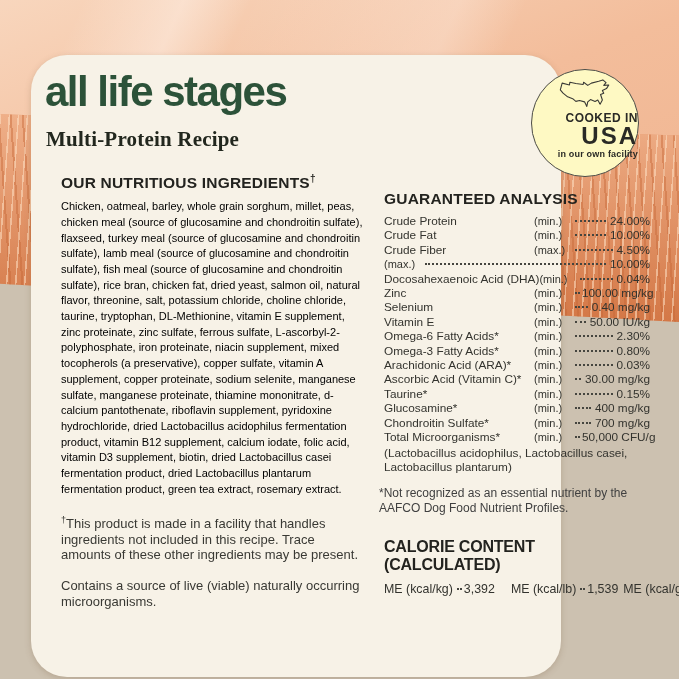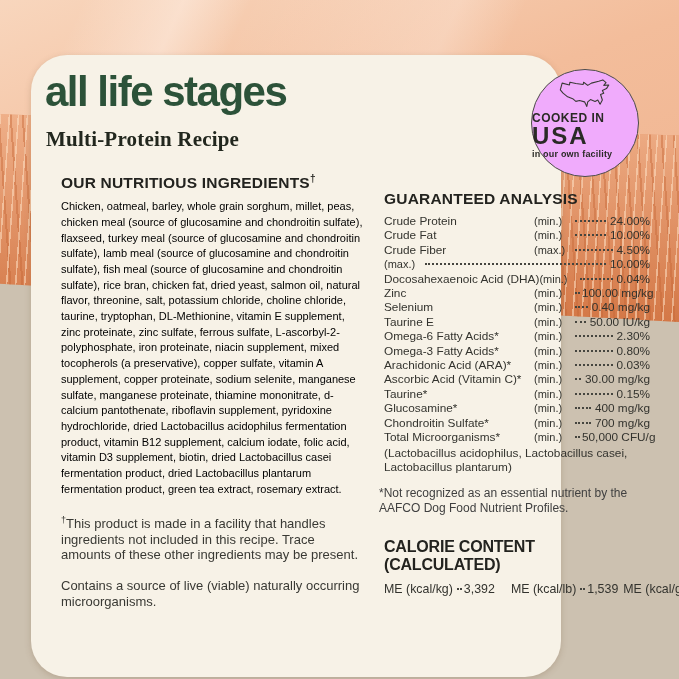--- a/index.html
+++ b/index.html
@@ -18,21 +18,21 @@
     clip-path:polygon(0 2%,100% 12%,100% 100%,0 82%);}
   
   .card{position:absolute;left:31px;top:28px;width:530px;height:622px;background:#f7f2e7;
     border-radius:36px;box-shadow:0 2px 6px rgba(120,90,60,.25);margin-top:27px;}
   .title{position:absolute;left:14px;top:16px;margin:0;font-size:42px;line-height:1;
     font-weight:bold;letter-spacing:-1.5px;color:#2c5239;}
   .subtitle{position:absolute;left:15px;top:72px;margin:0;font-family:Liberation Serif, serif;
     font-size:21px;font-weight:bold;color:#22271e;letter-spacing:.2px;}
   
   .badge{position:absolute;left:500px;top:14px;width:108px;height:108px;border-radius:50%;
-    background:#f0abfc;border:1.5px solid #4c4c47;box-sizing:border-box;text-align:left;color:#2a2a26;}
+    background:#fef9c3;border:1.5px solid #4c4c47;box-sizing:border-box;text-align:right;color:#2a2a26;}
   .usa-map{display:block;margin:9px auto 0;width:58px;height:32px;}
   .badge-line1{font-size:12px;font-weight:bold;letter-spacing:.5px;margin-top:0;}
   .badge-line2{font-size:24px;font-weight:bold;letter-spacing:2px;line-height:.95;}
   .badge-line3{font-size:9px;font-weight:bold;letter-spacing:.2px;margin-top:1px;}
   
   .columns{position:absolute;left:30px;top:118px;width:589px;display:flex;gap:20px;}
   .col-left{width:303px;flex:0 0 auto;}
   .col-right{flex:1;min-width:0;}
   .section-heading{margin:0;font-size:15.5px;font-weight:bold;color:#23231f;letter-spacing:.2px;}
   .section-heading sup{font-size:10px;}
@@ -120,21 +120,21 @@
             <span class="leader"></span>
             <span class="ga-value">100.00 mg/kg</span>
           </div>
             <div class="ga-row">
             <span class="ga-label">Selenium</span>
             <span class="ga-basis">(min.)</span>
             <span class="leader"></span>
             <span class="ga-value">0.40 mg/kg</span>
           </div>
             <div class="ga-row">
-            <span class="ga-label">Taurine E</span>
+            <span class="ga-label">Vitamin E</span>
             <span class="ga-basis">(min.)</span>
             <span class="leader"></span>
             <span class="ga-value">50.00 IU/kg</span>
           </div>
             <div class="ga-row">
             <span class="ga-label">Omega-6 Fatty Acids*</span>
             <span class="ga-basis">(min.)</span>
             <span class="leader"></span>
             <span class="ga-value">2.30%</span>
           </div>

